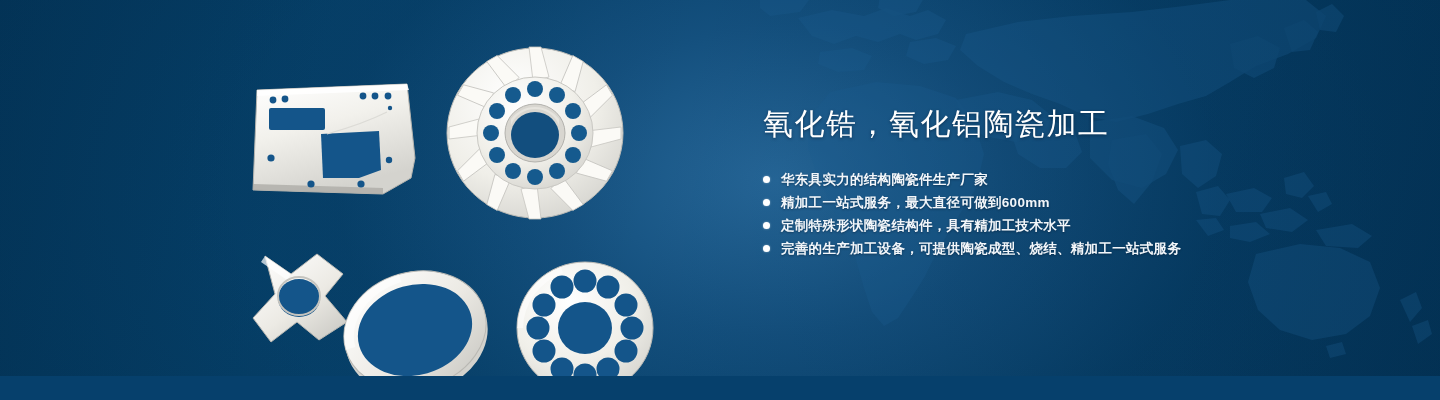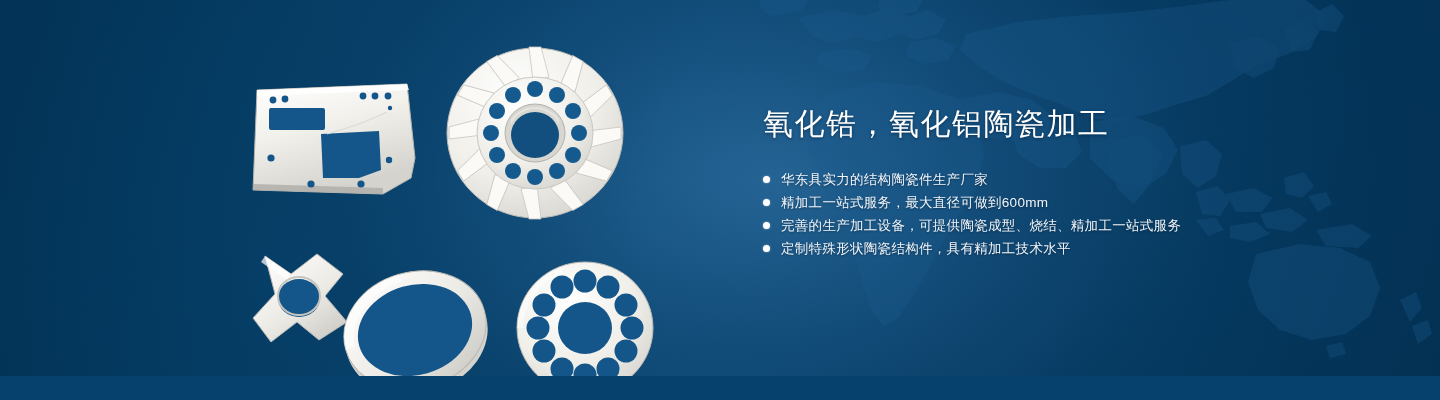--- a/index.html
+++ b/index.html
@@ -85,20 +85,21 @@
   }
   .bullets {
     margin-top:24px;
     list-style:none;
   }
   .bullet {
     display:flex;
     align-items:center;
     height:23px;
     margin-bottom:0px;
+    font-weight:bold;
   }
   .dot {
     width:7px; height:7px;
     border-radius:50%;
     background:#ffffff;
     flex:0 0 auto;
     margin-right:11px;
     box-shadow:0 0 2px rgba(255,255,255,0.5);
   }
   .bullet-text {
@@ -297,22 +298,22 @@
       <li class="bullet">
         <span class="dot"></span>
         <span class="bullet-text">华东具实力的结构陶瓷件生产厂家</span>
       </li>
       <li class="bullet">
         <span class="dot"></span>
         <span class="bullet-text">精加工一站式服务，最大直径可做到600mm</span>
       </li>
       <li class="bullet">
         <span class="dot"></span>
-        <span class="bullet-text">完善的生产加工设备，可提供陶瓷成型、烧结、精加工一站式服务</span>
+        <span class="bullet-text">定制特殊形状陶瓷结构件，具有精加工技术水平</span>
       </li>
       <li class="bullet">
         <span class="dot"></span>
-        <span class="bullet-text">定制特殊形状陶瓷结构件，具有精加工技术水平</span>
+        <span class="bullet-text">完善的生产加工设备，可提供陶瓷成型、烧结、精加工一站式服务</span>
       </li>
     </ul>
   </div>
 
 </div>
 
 </body></html>

